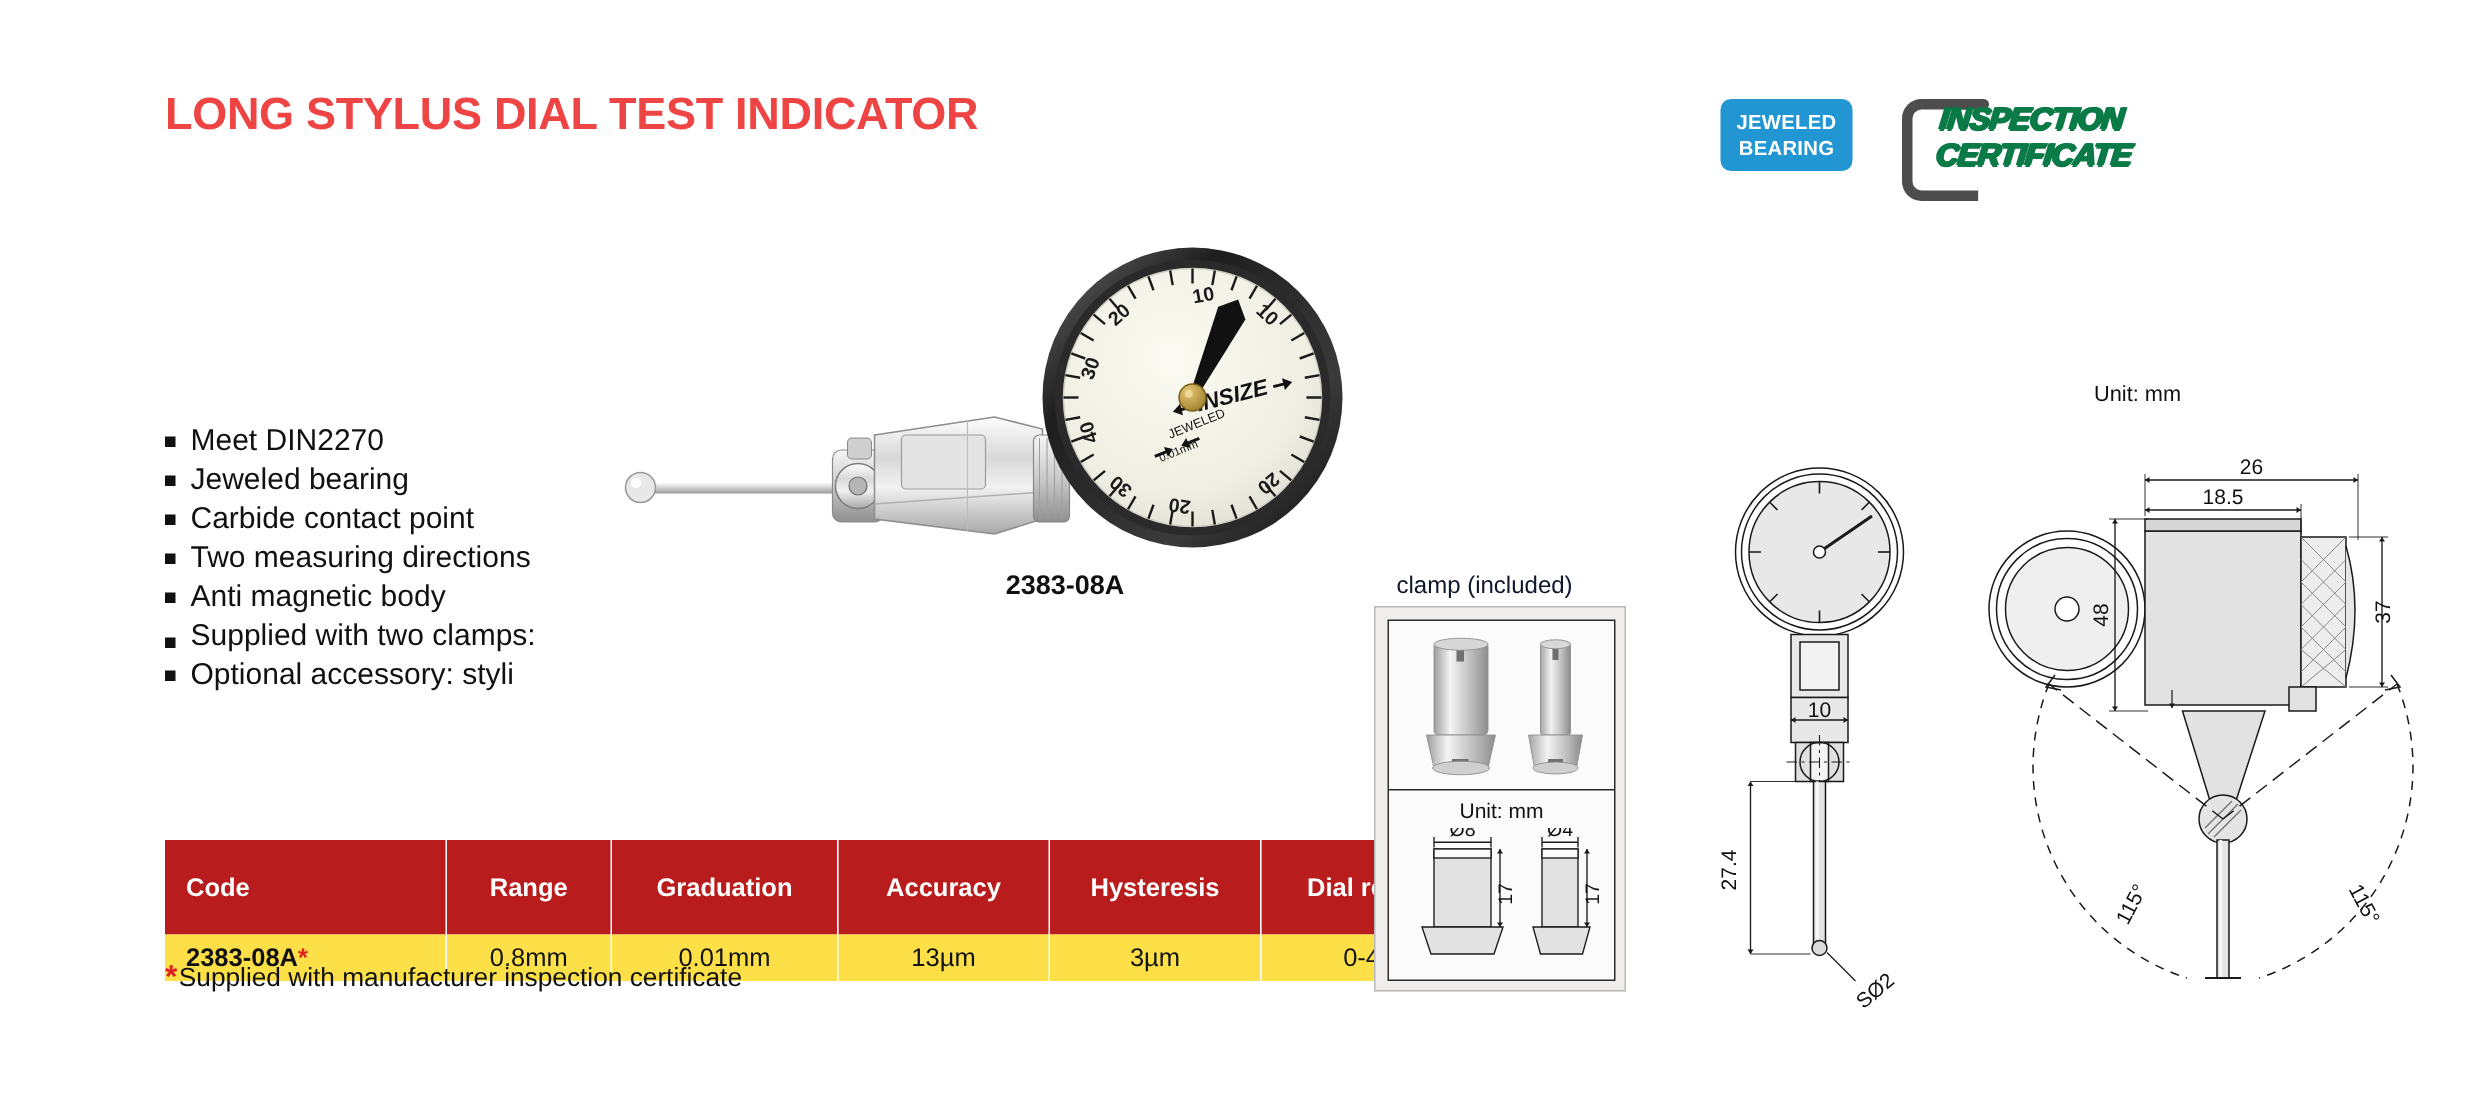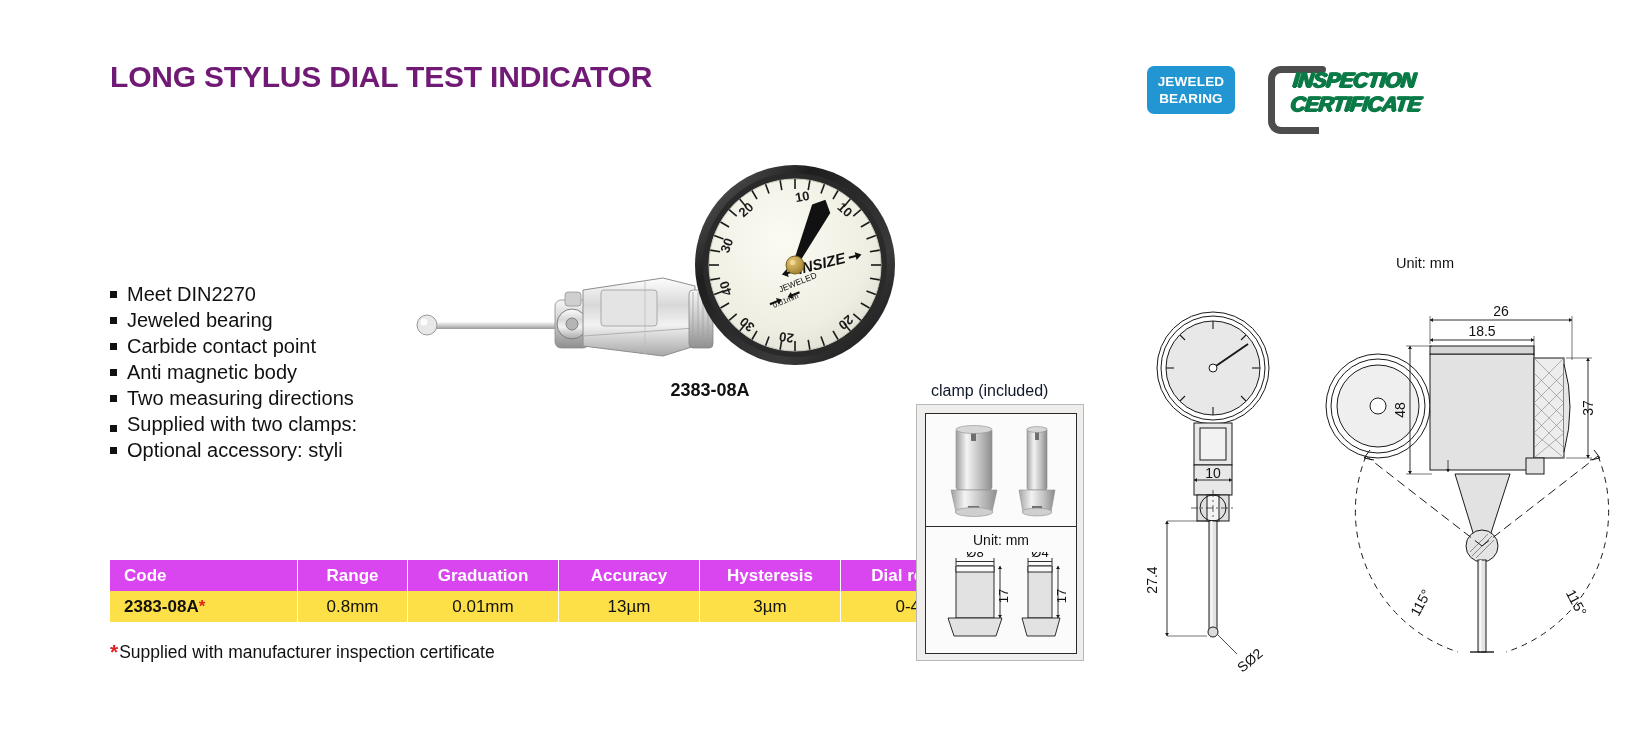--- a/index.html
+++ b/index.html
@@ -7,41 +7,41 @@
     width:1646px;height:740px;background:#ffffff;
     font-family:"Liberation Sans", sans-serif;
     color:#1a1a1a;position:relative;overflow:hidden;
   }
   .page{position:absolute;inset:0;}
 
   
   .title{
     position:absolute;left:110px;top:60px;
     font-size:30px;font-weight:bold;letter-spacing:-0.2px;
-    color:#701a75;white-space:nowrap;
+    color:#ef4444;white-space:nowrap;
   }
 
   
   .features{position:absolute;left:110px;top:283px;width:330px;}
   .feat{display:flex;align-items:flex-start;margin-bottom:3.5px;}
   .feat .sq{
     width:7px;height:7px;background:#111;flex:0 0 auto;
     margin-top:8px;margin-right:10px;
   }
   .feat .txt{font-size:20px;line-height:22.5px;color:#111;}
   .feat .sub{font-size:17.5px;line-height:22.5px;color:#111;padding-left:17px;}
   .feat.wrap{flex-direction:column;}
   .feat.wrap .row1{display:flex;align-items:center;}
 
   
   .table{position:absolute;left:110px;top:560px;width:782px;
          border-collapse:collapse;table-layout:fixed;}
   .table th{
-    background:#d946ef;color:#fff;font-size:17px;font-weight:bold;
-    height:31px;padding:0 8px;border-right:1px solid #ffffff;
+    background:#b91c1c;color:#fff;font-size:17px;font-weight:bold;
+    height:31px;padding:16px 8px;border-right:1px solid #ffffff;
     text-align:center;white-space:nowrap;
   }
   .table th.code-h{text-align:left;padding-left:14px;}
   .table th:last-child{border-right:none;}
   .table td{
     background:#fde047;color:#111;font-size:17px;height:31px;
     padding:0 8px;border-right:1px solid #ffffff;text-align:center;
     white-space:nowrap;
   }
   .table td.code-c{text-align:left;padding-left:14px;font-weight:bold;}
@@ -120,25 +120,25 @@
     <div class="feat">
       <span class="sq"></span>
       <span class="txt">Jeweled bearing</span>
     </div>
     <div class="feat">
       <span class="sq"></span>
       <span class="txt">Carbide contact point</span>
     </div>
     <div class="feat">
       <span class="sq"></span>
-      <span class="txt">Anti magnetic body</span>
+      <span class="txt">Two measuring directions</span>
     </div>
     <div class="feat">
       <span class="sq"></span>
-      <span class="txt">Two measuring directions</span>
+      <span class="txt">Anti magnetic body</span>
     </div>
     <div class="feat wrap">
       <div class="row1">
         <span class="sq"></span>
         <span class="txt">Supplied with two clamps:</span>
       </div>
     </div>
     <div class="feat">
       <span class="sq"></span>
       <span class="txt">Optional accessory: styli</span>

